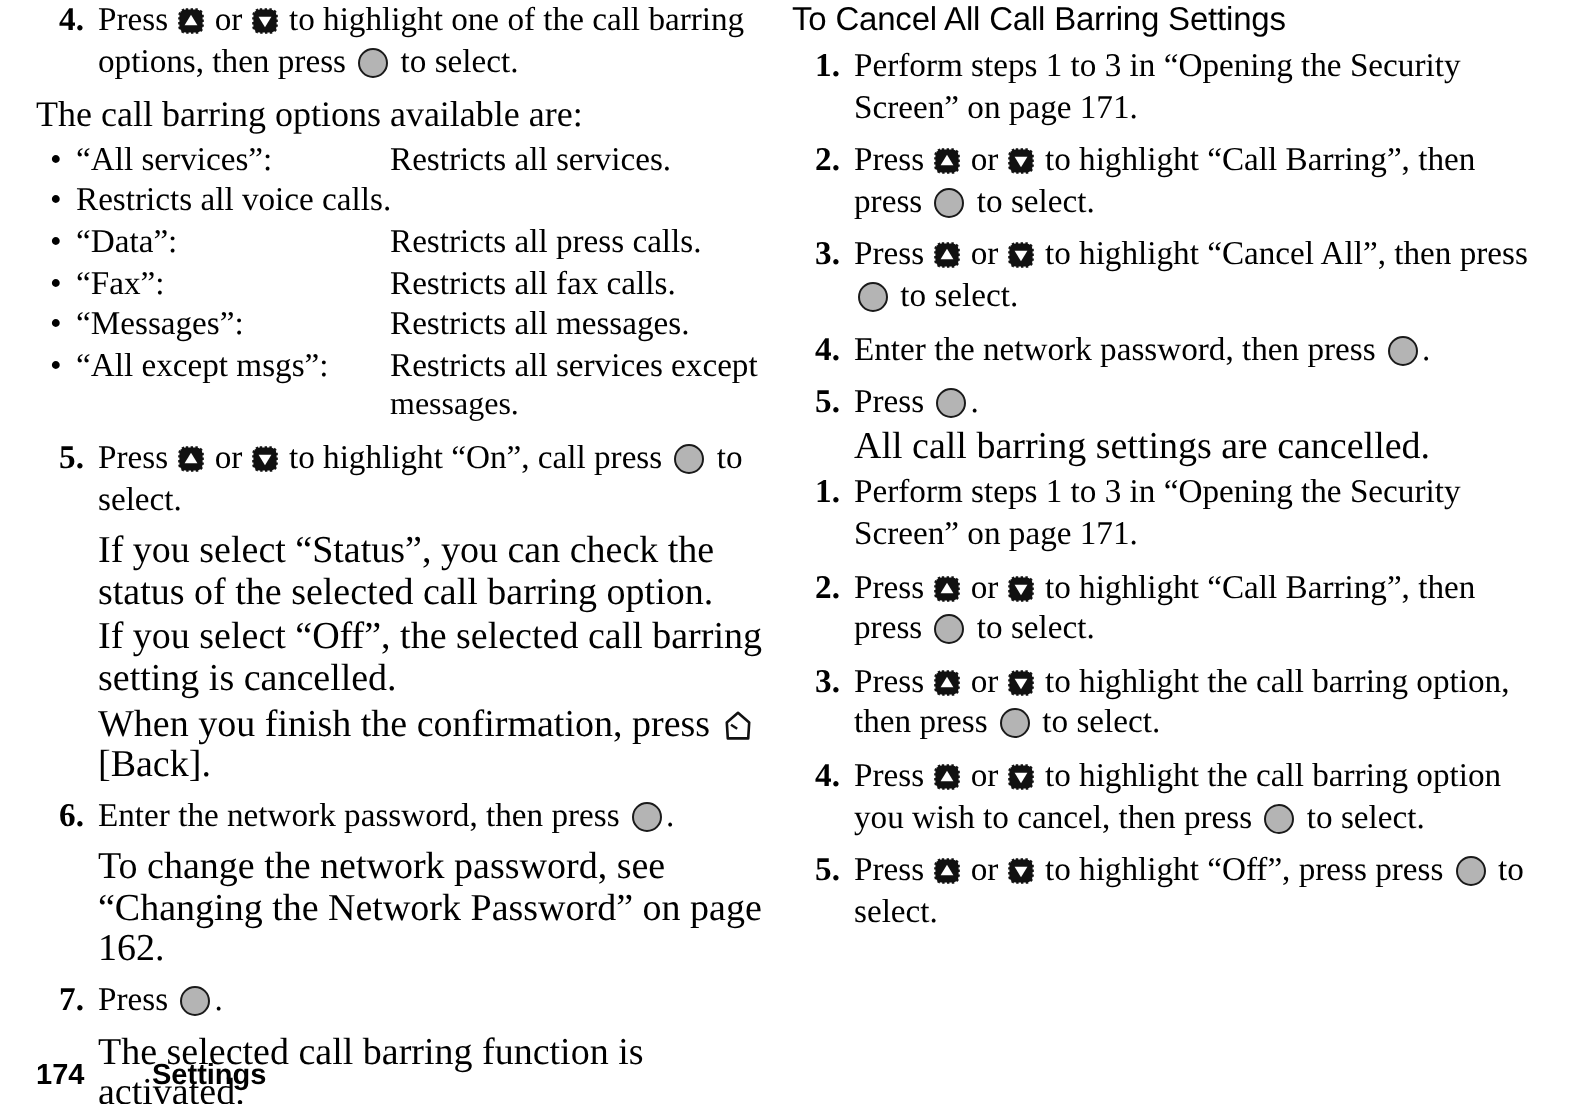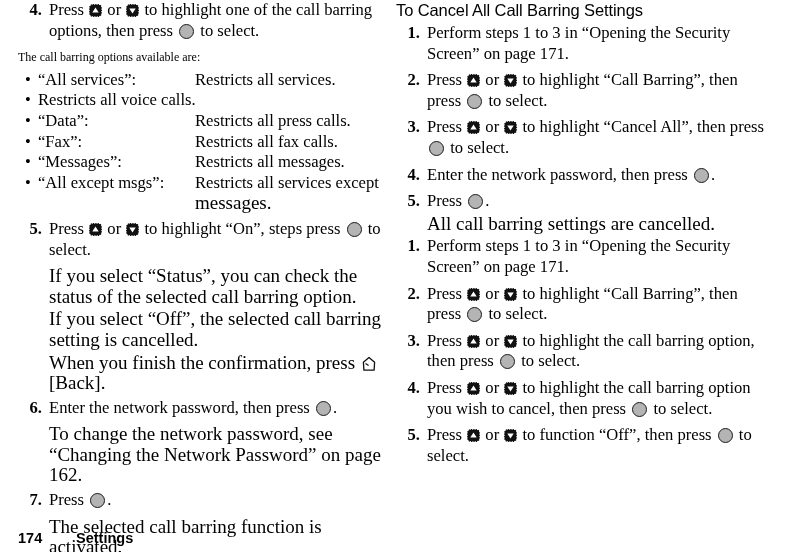--- a/index.html
+++ b/index.html
@@ -54,21 +54,21 @@
     left: 0;
     top: 0;
     width: 24px;
     text-align: right;
     font-weight: bold;
   }
   .step .cont { display: block; }
 
   
   .para {
-    font-size: 12px;
+    font-size: 18px;
     line-height: 20.6px;
     margin: 0 0 2px 0;
   }
   .para-indent {
     font-size: 19px;
     line-height: 20.6px;
     margin: 0 0 2px 0;
     padding-left: 31px;
   }
 
@@ -89,21 +89,21 @@
   .bul .term {
     width: 157px;
     flex: 0 0 157px;
     white-space: nowrap;
   }
   .bul .def {
     flex: 1 1 auto;
   }
   .bul-cont {
     padding-left: 177px;
-    font-size: 19px;
+    font-size: 16px;
     line-height: 20.6px;
   }
 
   
   .key {
     display: inline-block;
     vertical-align: -2px;
     position: relative;
   }
   .key-nav {
@@ -197,21 +197,21 @@
     </div>
 
     <div class="step">
       <span class="num">5.</span>
       <span class="cont"><span>Press </span><span class="key key-nav"><svg width="13" height="13" viewBox="0 0 13 13">
               <rect x="0.7" y="0.7" width="11.6" height="11.6" rx="3.2" fill="#111" stroke="#111" stroke-width="1.2" stroke-dasharray="1.2 1.2"></rect>
               <polygon points="6.5,3.4 9.7,8.6 3.3,8.6" fill="#fff"></polygon>
             </svg></span><span> or </span><span class="key key-nav"><svg width="13" height="13" viewBox="0 0 13 13">
               <rect x="0.7" y="0.7" width="11.6" height="11.6" rx="3.2" fill="#111" stroke="#111" stroke-width="1.2" stroke-dasharray="1.2 1.2"></rect>
               <polygon points="6.5,9.6 3.3,4.4 9.7,4.4" fill="#fff"></polygon>
-            </svg></span><span> to highlight “On”, steps press </span><span class="key key-ok"></span><span> to select.</span></span>
+            </svg></span><span> to highlight “On”, call press </span><span class="key key-ok"></span><span> to select.</span></span>
     </div>
     <div class="para-indent">If you select “Status”, you can check the status of the selected call barring option.</div>
     <div class="para-indent">If you select “Off”, the selected call barring setting is cancelled.</div>
     <div class="para-indent"><span>When you finish the confirmation, press </span><span class="key key-soft"><svg width="14" height="16" viewBox="0 0 14 16">
             <path d="M7 1.4 L12.6 6.2 L12.1 14.2 L1.9 14.2 L1.4 6.2 Z" fill="#fff" stroke="#111" stroke-width="1.3" stroke-linejoin="round"></path>
             <line x1="3.5" y1="7.4" x2="6.6" y2="9.4" stroke="#111" stroke-width="1.2"></line>
           </svg></span><span> [Back].</span></div>
 
     <div class="step" style="margin-top:4px;">
       <span class="num">6.</span>
@@ -310,21 +310,21 @@
     </div>
 
     <div class="step">
       <span class="num">5.</span>
       <span class="cont"><span>Press </span><span class="key key-nav"><svg width="13" height="13" viewBox="0 0 13 13">
               <rect x="0.7" y="0.7" width="11.6" height="11.6" rx="3.2" fill="#111" stroke="#111" stroke-width="1.2" stroke-dasharray="1.2 1.2"></rect>
               <polygon points="6.5,3.4 9.7,8.6 3.3,8.6" fill="#fff"></polygon>
             </svg></span><span> or </span><span class="key key-nav"><svg width="13" height="13" viewBox="0 0 13 13">
               <rect x="0.7" y="0.7" width="11.6" height="11.6" rx="3.2" fill="#111" stroke="#111" stroke-width="1.2" stroke-dasharray="1.2 1.2"></rect>
               <polygon points="6.5,9.6 3.3,4.4 9.7,4.4" fill="#fff"></polygon>
-            </svg></span><span> to function “Off”, then press </span><span class="key key-ok"></span><span> to select.</span></span>
+            </svg></span><span> to highlight “Off”, press press </span><span class="key key-ok"></span><span> to select.</span></span>
     </div>
 
   </div>
 
   <div class="footer">
     <span class="pgno">174</span><span class="chap">Settings</span>
   </div>
 
 </div>
 

